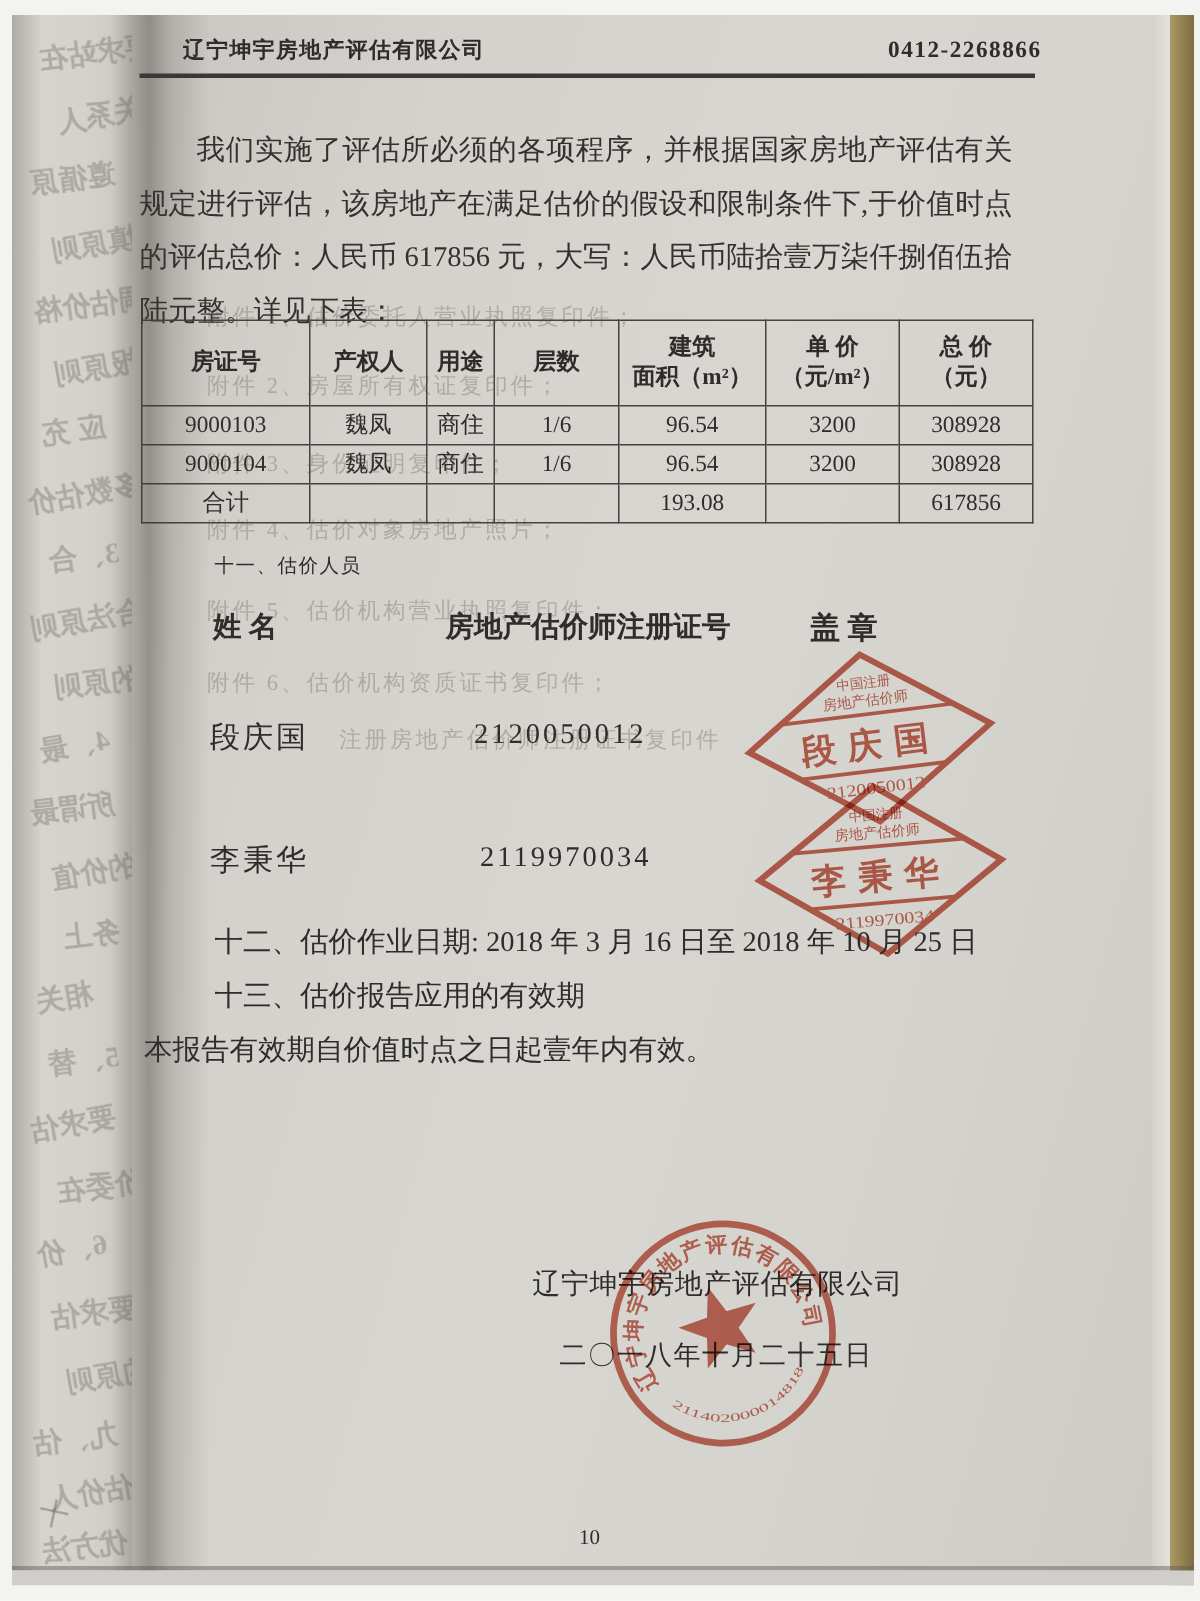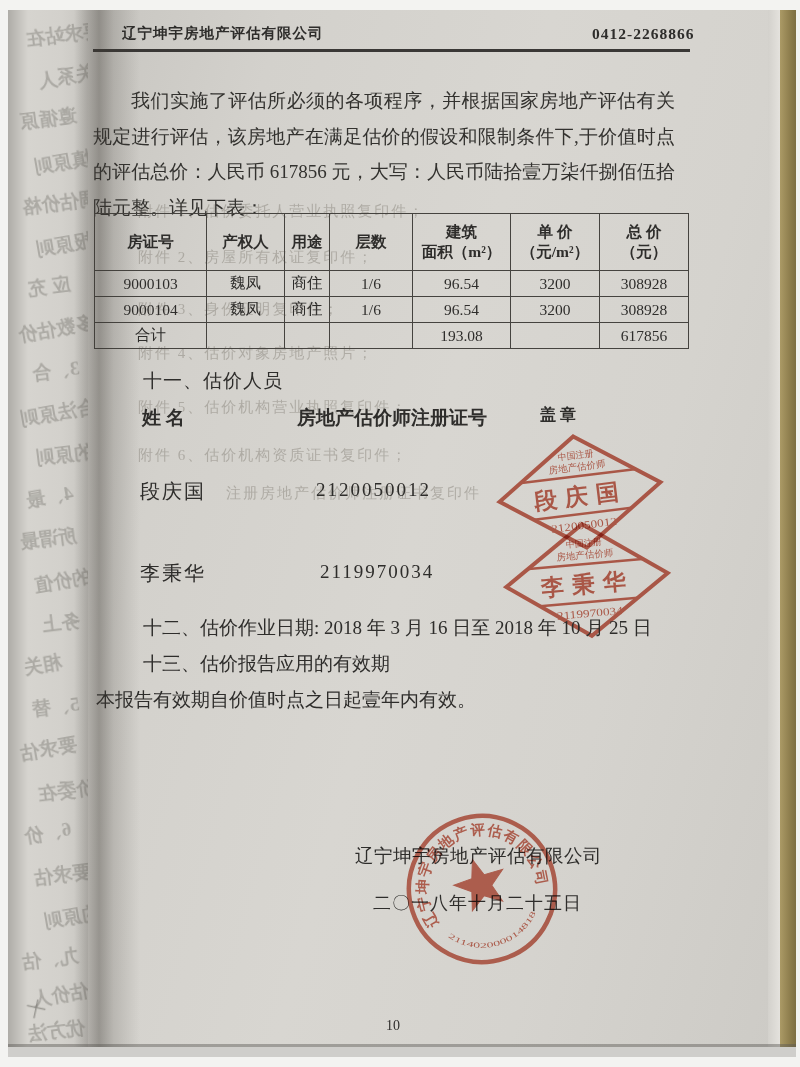--- a/index.html
+++ b/index.html
@@ -43,25 +43,25 @@
   
   #val-table{position:absolute;left:6px;top:203px;width:594px;border-collapse:collapse;table-layout:fixed;}
   #val-table th,#val-table td{border:1.5px solid #45433f;padding:0;text-align:center;
     font-size:15.5px;font-weight:400;color:#2e2d2b;overflow:hidden;}
   #val-table thead tr{height:57px;}
   #val-table tbody tr{height:26px;}
   #val-table .h1,#val-table .h2{display:block;line-height:1.3;}
   #val-table th{font-weight:600;}
 
   
-  .sec-title{font-size:19px;letter-spacing:1px;}
+  .sec-title{font-size:13px;letter-spacing:1px;}
   #sec11-title{left:55px;top:358px;}
   #col-name{left:54px;top:395px;font-weight:600;font-size:19px;}
   #col-cert{left:195px;top:395px;font-weight:600;font-size:19px;margin-left:14px;}
-  #col-seal{left:452px;top:395px;font-weight:600;font-size:16px;}
+  #col-seal{left:452px;top:395px;font-weight:600;font-size:20px;}
   .appraiser-name{font-size:20px;letter-spacing:2px;}
   .appraiser-cert{font-size:19px;letter-spacing:2px;}
   #name1{left:52px;top:468px;} #cert1{left:228px;top:469px;}
   #name2{left:52px;top:550px;} #cert2{left:232px;top:551px;}
   #sec12{left:55px;top:605px;font-size:19px;}
   #sec13-title{left:55px;top:641px;font-size:19px;}
   #sec13-body{left:8px;top:677px;font-size:19px;}
 
   
   #sig-company{left:267px;top:833px;font-size:18.5px;letter-spacing:.5px;}

